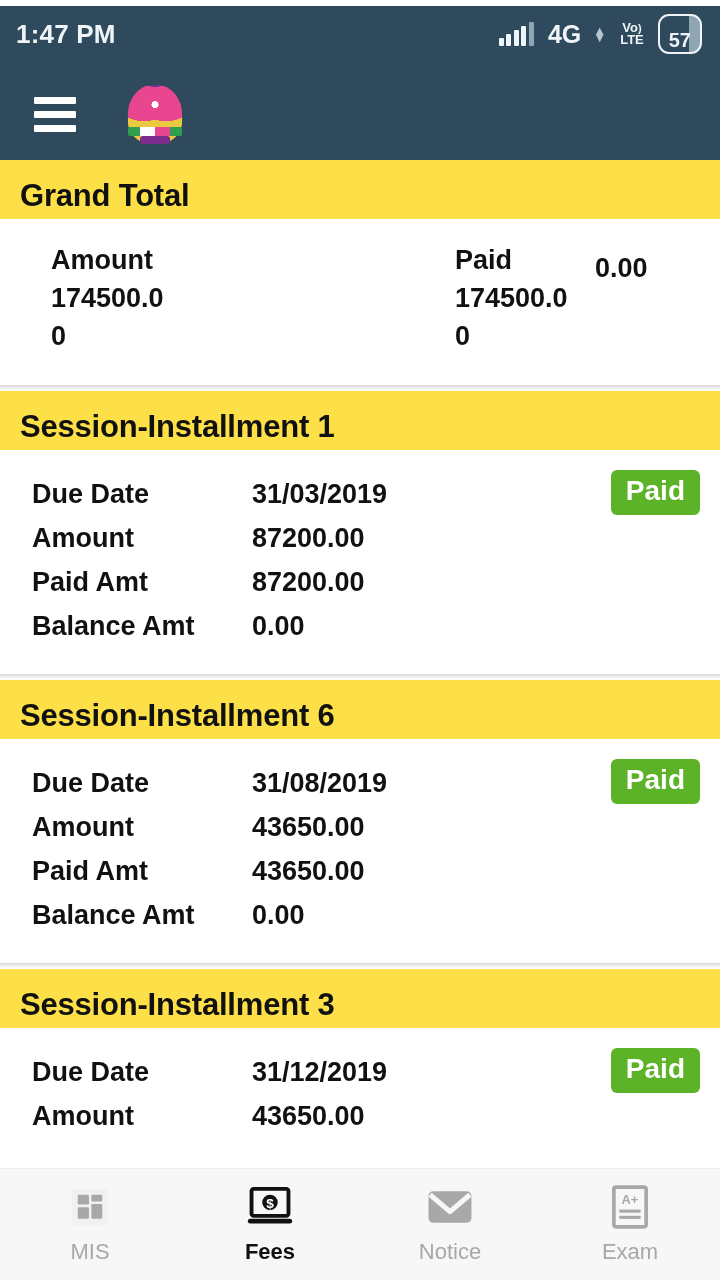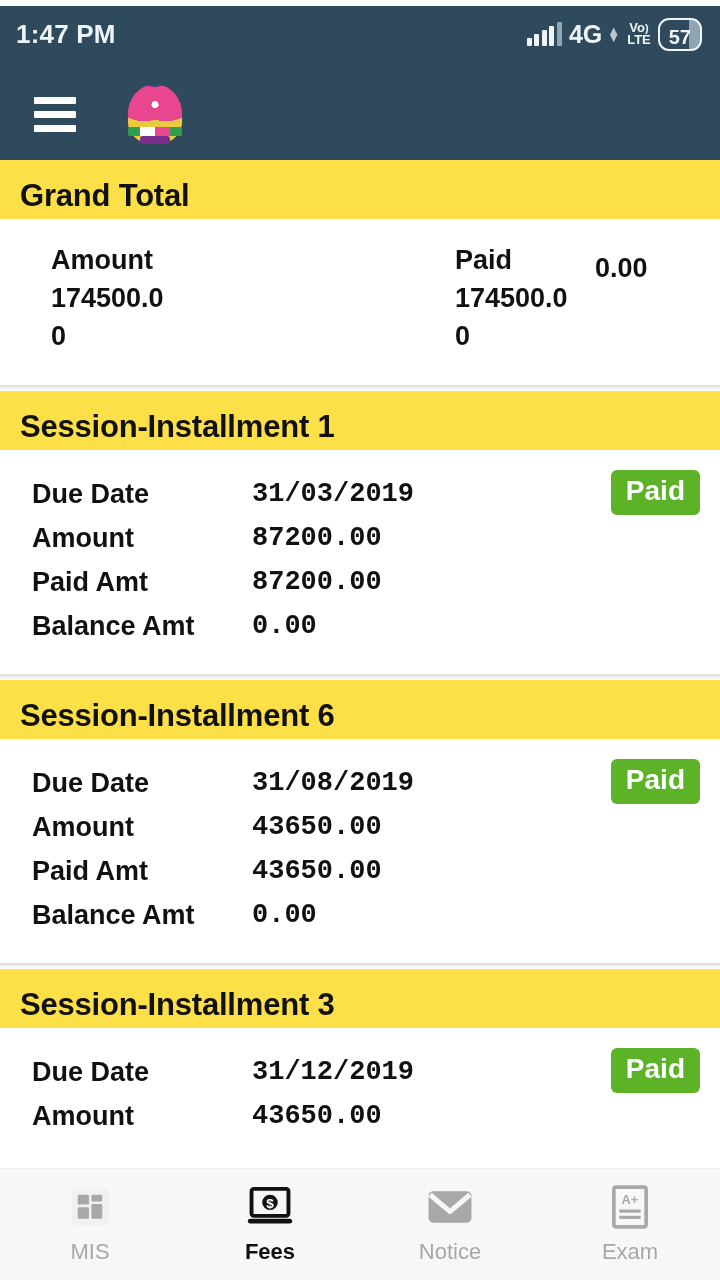--- a/index.html
+++ b/index.html
@@ -13,34 +13,34 @@
 
   
   .statusbar {
     height:56px; width:100%;
     background:#2e4a5c;
     display:flex; align-items:center; justify-content:space-between;
     padding:0 18px 0 16px;
     margin-top:6px;
   }
   .clock { color:#eef4f7; font-size:26px; font-weight:bold; letter-spacing:.2px; }
-  .status-right { display:flex; align-items:center; gap:7px; }
+  .status-right { display:flex; align-items:center; gap:14px; }
   .sig { display:flex; align-items:flex-end; gap:2.5px; height:24px; }
   .sig i { display:block; width:5px; background:#eef4f7; border-radius:1px; }
   .sig i:nth-child(1){height:8px}
   .sig i:nth-child(2){height:12px}
   .sig i:nth-child(3){height:16px}
   .sig i:nth-child(4){height:20px}
   .sig i:nth-child(5){height:24px;background:#8fa5b3}
   .net-txt { color:#eef4f7; font-size:25px; font-weight:bold; }
   .dataarrow { display:flex; flex-direction:column; line-height:7px; color:#b5c6d1; font-size:13px; margin-left:-2px;}
   .volte { color:#eef4f7; font-size:13px; font-weight:bold; line-height:12px; text-align:center; }
   .batt {
     border:2.5px solid #eef4f7; border-radius:11px;
-    padding:6px 9px 1px 9px; color:#eef4f7;
+    padding:13px 9px 1px 9px; color:#eef4f7;
     font-size:20px; font-weight:bold; line-height:22px;
     background:linear-gradient(to right,#2e4a5c 0%,#2e4a5c 72%,#8fa5b3 72%,#8fa5b3 100%);
   }
 
   
   .appbar {
     height:104px; width:100%;
     background:#2e4a5c;
     display:flex; align-items:center;
     padding-left:34px; gap:50px;
@@ -90,21 +90,21 @@
   .gt-col.paid { width:140px; }
   .gt-col.balance { }
   .gt-label { font-size:27px; font-weight:bold; color:#111; line-height:38px; }
   .gt-value { font-size:27px; font-weight:bold; color:#111; line-height:38px; width:116px; word-break:break-all; }
   .gt-col.balance .gt-value { width:auto; padding-top:8px; }
 
   
   .inst-body { position:relative; padding:22px 0 26px 20px; }
   .inst-row { display:flex; line-height:44px; }
   .inst-label { width:220px; font-size:27px; font-weight:bold; color:#111;margin-left:12px; }
-  .inst-value { font-size:27px; font-weight:bold; color:#111;font-family:Liberation Mono, monospace; }
+  .inst-value { font-size:27px; font-weight:bold; color:#111; }
   .badge {
     position:absolute; right:20px; top:20px;
     background:#5cb327; color:#ffffff;
     font-size:28px; font-weight:bold;
     padding:6px 15px 9px 15px; border-radius:6px;
     line-height:30px;
   }
 
   
   .bottomnav {

